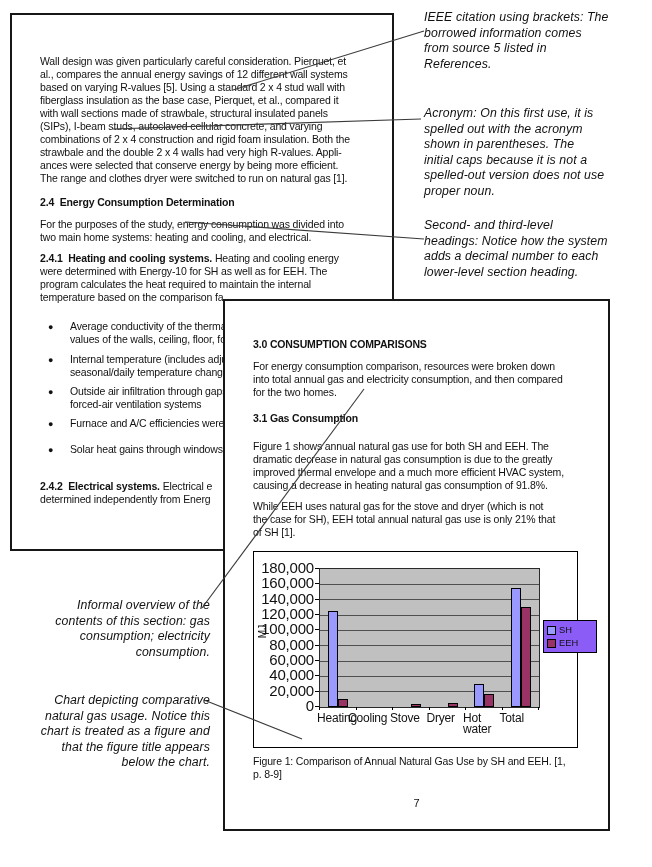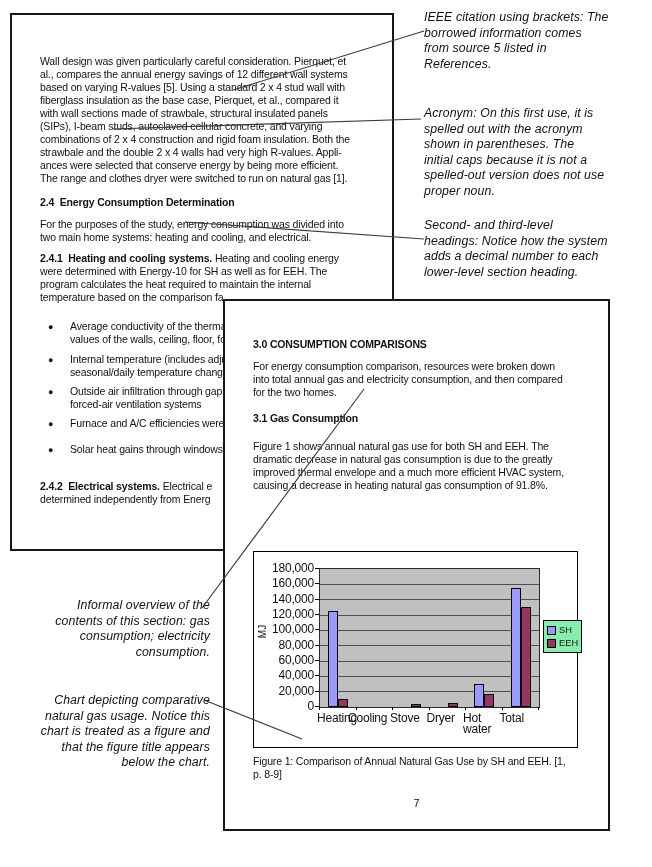--- a/index.html
+++ b/index.html
@@ -25,26 +25,26 @@
   .bullet-item:nth-child(1){top:305px;}
   .bullet-item:nth-child(2){top:338px;}
   .bullet-item:nth-child(3){top:370px;}
   .bullet-item:nth-child(4){top:402px;}
   .bullet-item:nth-child(5){top:428px;}
   
   #chart{position:absolute;left:28px;top:250px;width:323px;height:195px;border:1px solid #000;background:#fff;}
   #plot{position:absolute;left:65px;top:16px;width:219px;height:138px;border:1px solid #2a2a2a;}
   .gridline{position:absolute;left:0;width:100%;height:1px;background:#4f4f4f;}
   .bar{position:absolute;bottom:0;width:10px;border:1px solid #000;box-sizing:border-box;}
-  .ytick-label{position:absolute;left:0;width:60px;text-align:right;font-size:12px;line-height:10px;letter-spacing:-0.2px;}
+  .ytick-label{position:absolute;left:0;width:60px;text-align:right;font-size:15px;line-height:10px;letter-spacing:-0.2px;}
   .ytick{position:absolute;width:4px;height:1px;background:#000;left:61px;}
   .xtick{position:absolute;width:1px;height:3px;background:#000;top:155px;}
   .xtick-label{position:absolute;top:161px;font-size:12px;line-height:11px;text-align:left;letter-spacing:-0.2px;}
   .y-axis-title{position:absolute;left:-4px;top:74px;width:24px;text-align:center;font-size:10px;transform:rotate(-90deg);}
-  #legend{position:absolute;left:289px;top:68px;width:32px;border:1px solid #000;background:#86efac;padding:3px 2px 2px 3px;}
+  #legend{position:absolute;left:289px;top:68px;width:32px;border:1px solid #000;background:#8b5cf6;padding:3px 17px 2px 3px;}
   .legend-item{display:flex;align-items:center;gap:3px;font-size:9.3px;line-height:13px;height:13px;}
   .legend-swatch{width:7px;height:7px;border:1px solid #000;flex:0 0 auto;}
   #page-number{position:absolute;left:0;top:496px;width:100%;text-align:center;font-size:11px;}
 </style>
 </head>
 <body>
 
 <div class="page" id="page1">
   <div class="block" style="left:28px;top:40px;">
       <div class="ln">Wall design was given particularly careful consideration. Pierquet, et</div>
@@ -136,20 +136,25 @@
     <div class="ln bold">3.1 Gas Consumption</div>
   </div>
 
   <div class="block" style="left:28px;top:139px;">
       <div class="ln">Figure 1 shows annual natural gas use for both SH and EEH. The</div>
       <div class="ln">dramatic decrease in natural gas consumption is due to the greatly</div>
       <div class="ln">improved thermal envelope and a much more efficient HVAC system,</div>
       <div class="ln">causing a decrease in heating natural gas consumption of 91.8%.</div>
     </div>
 
+  <div class="block" style="left:28px;top:199px;">
+      <div class="ln">While EEH uses natural gas for the stove and dryer (which is not</div>
+      <div class="ln">the case for SH), EEH total annual natural gas use is only 21% that</div>
+      <div class="ln">of SH [1].</div>
+    </div>
 
   <div id="chart">
     <div class="y-axis-title">MJ</div>
     <div id="plot" style="background: rgb(192, 192, 192);">
         <div class="gridline" style="top: 14.8333px;"></div>
         <div class="gridline" style="top: 30.1667px;"></div>
         <div class="gridline" style="top: 45.5px;"></div>
         <div class="gridline" style="top: 60.8333px;"></div>
         <div class="gridline" style="top: 76.1667px;"></div>
         <div class="gridline" style="top: 91.5px;"></div>

